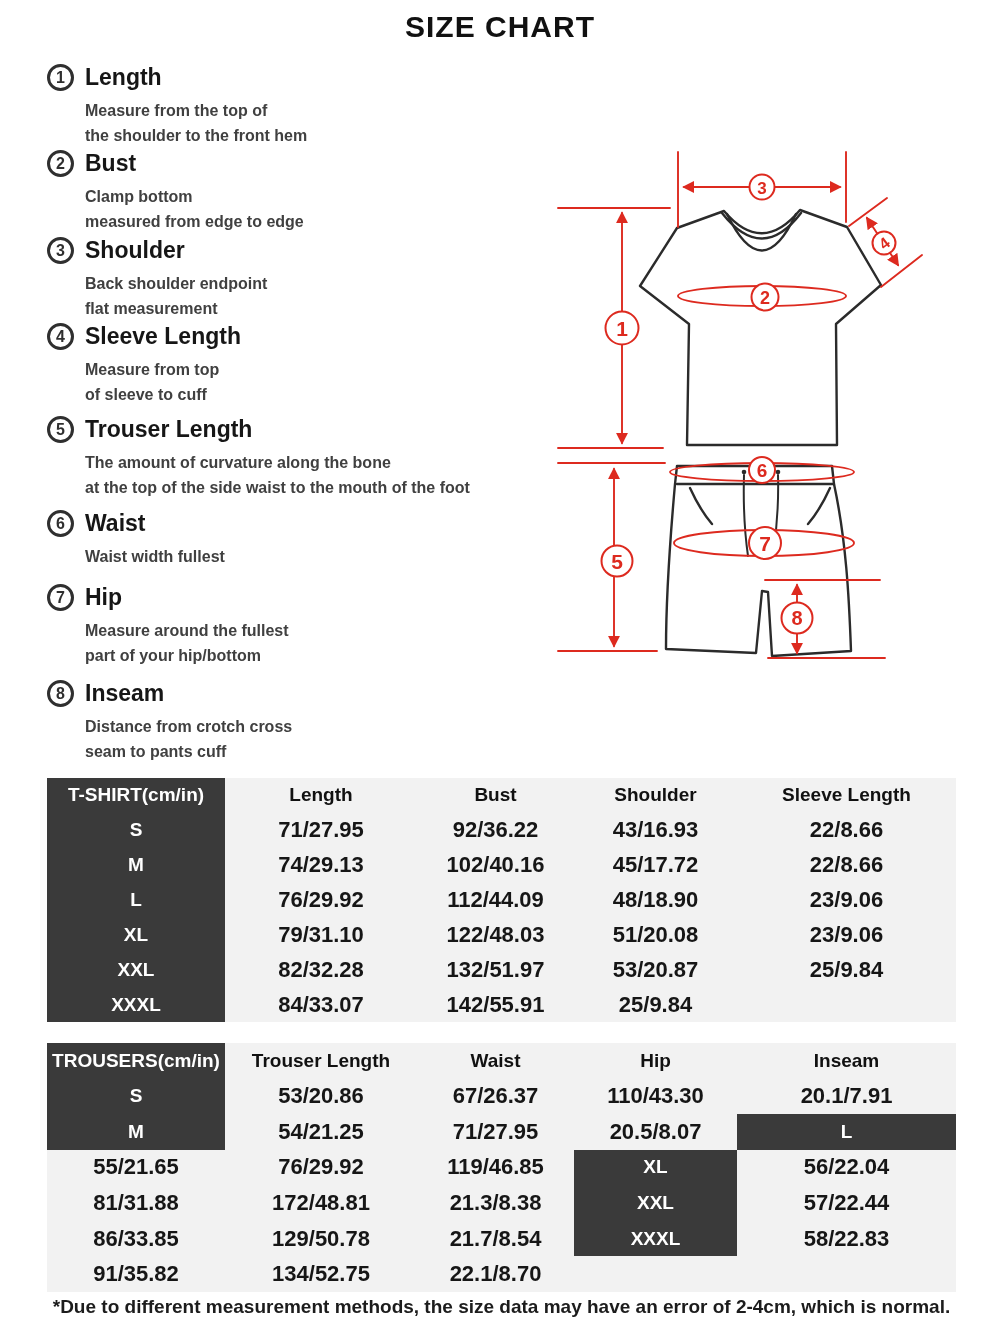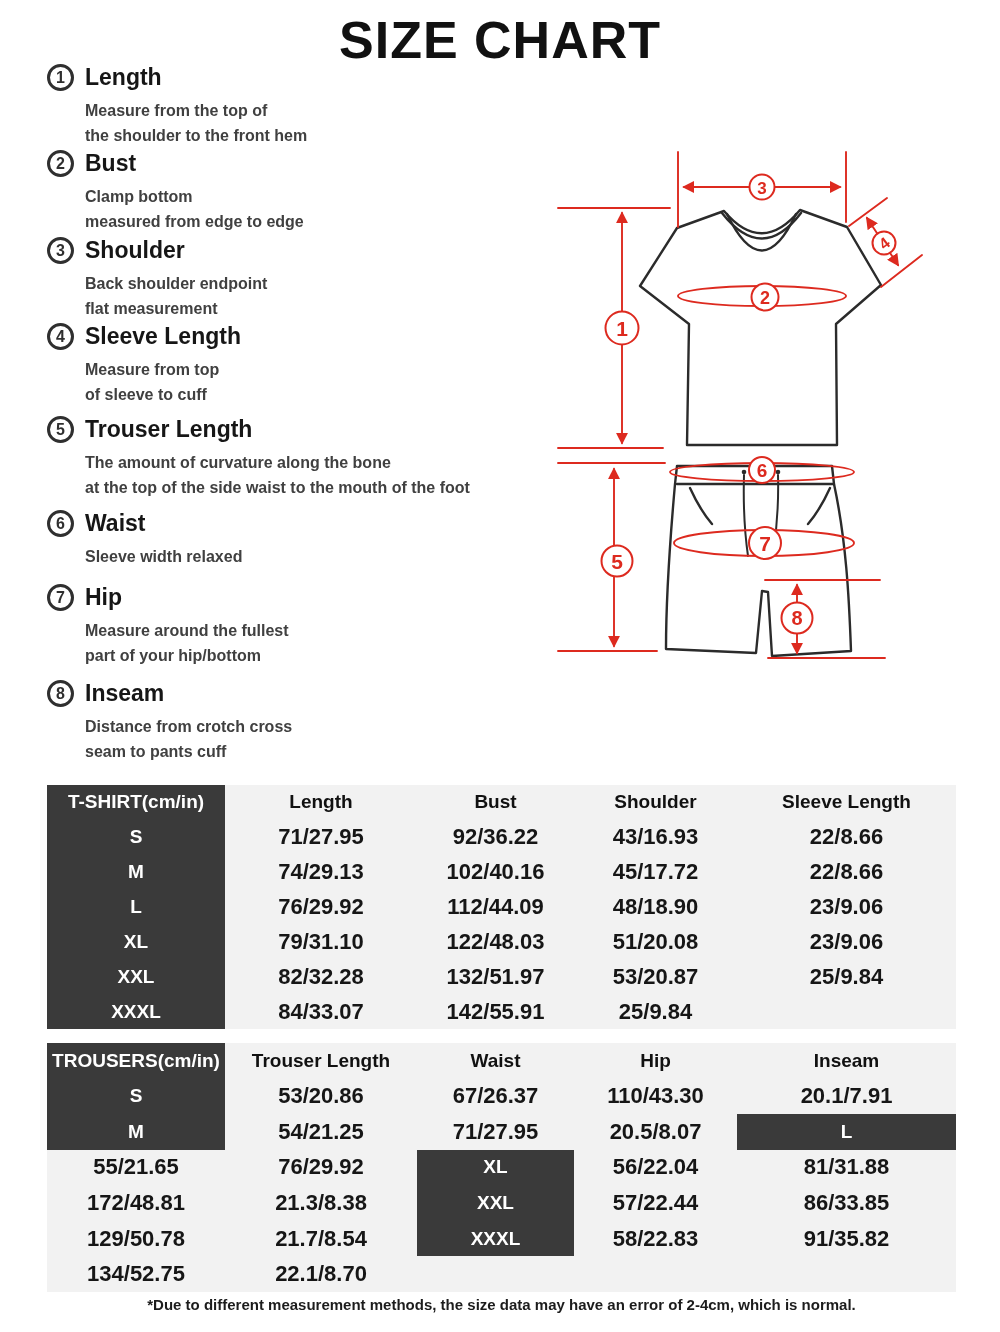--- a/index.html
+++ b/index.html
@@ -2,21 +2,21 @@
 <html><head>
 <meta charset="utf-8">
 <style>
   html,body{margin:0;padding:0;background:#ffffff;}
   .page{
     position:relative;width:1000px;height:1332px;background:#ffffff;overflow:hidden;
     font-family:"Liberation Sans","DejaVu Sans",sans-serif;color:#1a1a1a;
   }
   .title{
     position:absolute;top:10px;left:0;width:1000px;text-align:center;
-    font-size:52px;font-weight:bold;letter-spacing:1px;color:#111;
+    font-size:30px;font-weight:bold;letter-spacing:1px;color:#111;
   }
   
   .m-list{position:absolute;left:47px;top:0;width:520px;}
   .m-item{position:absolute;left:0;width:520px;}
   .m-item:nth-of-type(1){top:64px;}
   .m-item:nth-of-type(2){top:150px;}
   .m-item:nth-of-type(3){top:237px;}
   .m-item:nth-of-type(4){top:323px;}
   .m-item:nth-of-type(5){top:416px;}
   .m-item:nth-of-type(6){top:510px;}
@@ -37,31 +37,31 @@
   .diagram{position:absolute;left:540px;top:140px;width:460px;height:560px;}
   .diagram text{
     font-family:"Liberation Sans","DejaVu Sans",sans-serif;font-weight:bold;fill:#dd2a1f;
   }
   
   .size-table{
     position:absolute;left:47px;width:909px;background:#f2f2f2;
     display:grid;grid-template-columns:178px 192px 157px 163px 219px;
     grid-template-rows:repeat(7,1fr);
   }
-  .size-table.tshirt{top:778px;height:244px;margin-top:7px;}
+  .size-table.tshirt{top:778px;height:244px;}
   .size-table.trousers{top:1043px;height:249px;}
   .cell{display:flex;align-items:center;justify-content:center;}
   .dark{background:#3a3a3a;color:#ffffff;font-weight:bold;font-size:19px;}
   .corner{font-size:19px;}
   .col-head{font-weight:bold;font-size:19px;color:#111;}
   .val{font-weight:bold;font-size:22px;color:#161616;}
   
   .footnote{
     position:absolute;left:47px;top:1296px;width:909px;text-align:center;
-    font-size:15px;font-weight:bold;color:#1c1c1c;
+    font-size:19px;font-weight:bold;color:#1c1c1c;
   }
 </style>
 </head>
 <body>
 
 <div class="page">
 
   <div class="title">SIZE CHART</div>
 
   <div class="m-list">
@@ -103,21 +103,21 @@
         <span class="m-title">Trouser Length</span>
       </div>
       <p class="m-desc">The amount of curvature along the bone
 at the top of the side waist to the mouth of the foot</p>
     </div>
     <div class="m-item">
       <div class="m-head">
         <span class="m-num">6</span>
         <span class="m-title">Waist</span>
       </div>
-      <p class="m-desc">Sleeve width relaxed</p>
+      <p class="m-desc">Waist width fullest</p>
     </div>
     <div class="m-item">
       <div class="m-head">
         <span class="m-num">7</span>
         <span class="m-title">Hip</span>
       </div>
       <p class="m-desc">Measure around the fullest
 part of your hip/bottom</p>
     </div>
     <div class="m-item">
@@ -262,20 +262,21 @@
     <div class="cell val">20.1/7.91</div>
 
     <div class="cell dark">M</div>
     <div class="cell val">54/21.25</div>
     <div class="cell val">71/27.95</div>
     <div class="cell val">20.5/8.07</div>
 
     <div class="cell dark">L</div>
     <div class="cell val">55/21.65</div>
     <div class="cell val">76/29.92</div>
+    <div class="cell val">119/46.85</div>
 
     <div class="cell dark">XL</div>
     <div class="cell val">56/22.04</div>
     <div class="cell val">81/31.88</div>
     <div class="cell val">172/48.81</div>
     <div class="cell val">21.3/8.38</div>
 
     <div class="cell dark">XXL</div>
     <div class="cell val">57/22.44</div>
     <div class="cell val">86/33.85</div>

